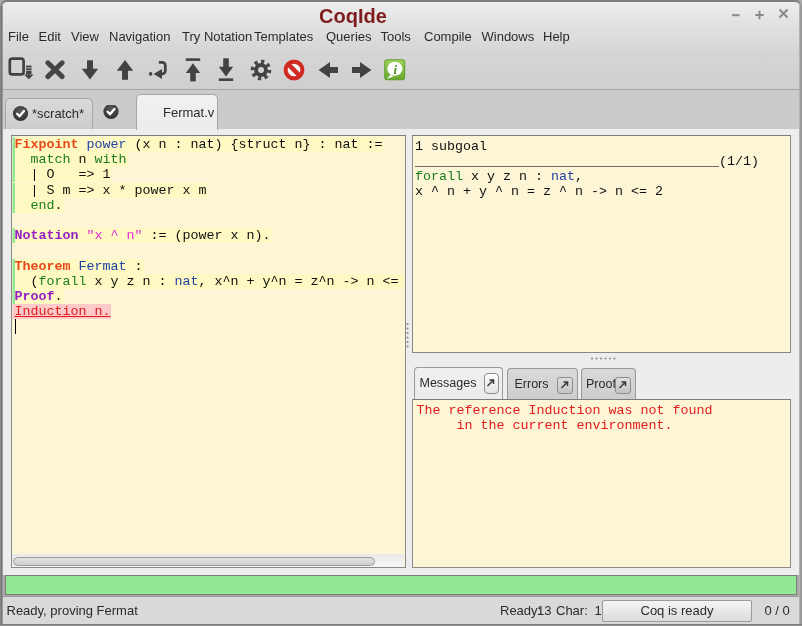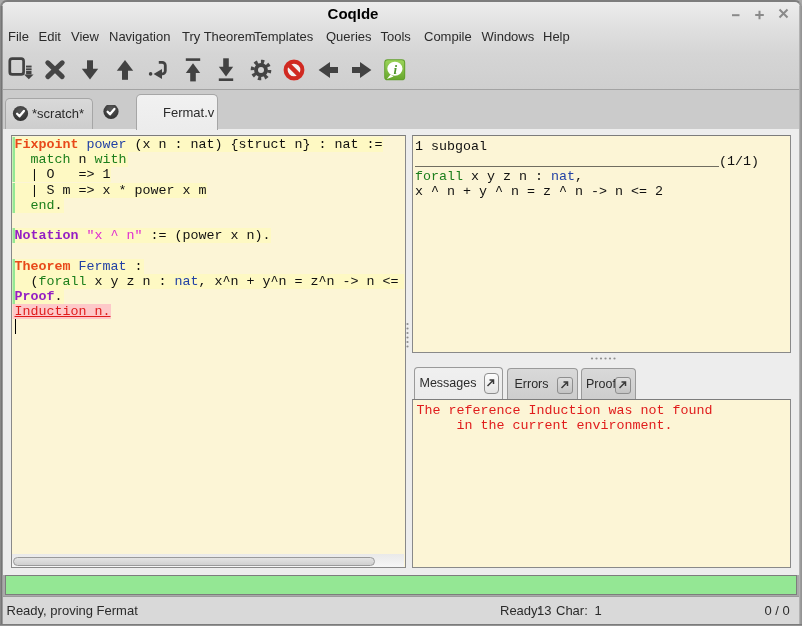--- a/index.html
+++ b/index.html
@@ -3,21 +3,21 @@
 <style>
 html,body{margin:0;padding:0;background:#a9a9a9;}
 body{width:802px;height:626px;position:relative;overflow:hidden;
   font-family:"Liberation Sans",sans-serif;-webkit-font-smoothing:antialiased;}
 .abs{position:absolute;}
 
 #chrome{left:2px;top:1px;width:798px;height:88px;
   background:linear-gradient(#ededed,#e0e0e0 30%,#d5d5d5 60%,#cfcfcf);
   border-radius:6px 6px 0 0;}
 #title{left:0;top:4.5px;width:706px;text-align:center;font-weight:bold;
-  font-size:15px;color:#000000;}
+  font-size:20px;color:#7f1d1d;}
 .menu{top:28.5px;font-size:13px;color:#2b2b2b;}
 #tabstrip{left:2px;top:89px;width:798px;height:40px;background:#cbcbcb;
   border-top:1px solid #a3a3a3;box-sizing:border-box;}
 #nbbg{left:2px;top:129px;width:798px;height:446px;background:#ededed;}
 
 .tab{box-sizing:border-box;border:1px solid #a6a6a6;border-bottom:none;
   border-radius:5px 5px 0 0;font-size:13px;color:#2b2b2b;}
 #tab1{left:5px;top:98px;width:88px;height:31px;
   background:linear-gradient(#d9d9d9,#cdcdcd);}
 #tab2{left:96px;top:94px;width:82px;height:36px;
@@ -95,21 +95,21 @@
   <path d="M12 11.2 H 19.5"></path>
   <path d="M39.5 6.8 V 15.3 M35.2 11 H 43.8"></path>
   <path d="M59.5 5.5 L 67.5 13.5 M67.5 5.5 L 59.5 13.5"></path>
  </g>
 </svg>
 
 <span class="abs menu" style="left:8px">File</span>
 <span class="abs menu" style="left:38.5px">Edit</span>
 <span class="abs menu" style="left:71px">View</span>
 <span class="abs menu" style="left:109px">Navigation</span>
-<span class="abs menu" style="left:182px">Try Theorem</span>
+<span class="abs menu" style="left:182px">Try Notation</span>
 <span class="abs menu" style="left:254px">Templates</span>
 <span class="abs menu" style="left:326px">Queries</span>
 <span class="abs menu" style="left:380.5px">Tools</span>
 <span class="abs menu" style="left:424px">Compile</span>
 <span class="abs menu" style="left:481.5px">Windows</span>
 <span class="abs menu" style="left:543px">Help</span>
 
 <svg class="abs" style="left:0;top:48px" width="420" height="42" viewBox="0 0 420 42">
  <g fill="#424242" stroke="none">
 
@@ -273,19 +273,20 @@
 in the current environment.</div>
   </div>
 <div class="abs" id="gbar"></div>
 <div class="abs" id="sline"></div>
 <div class="abs" id="status">
  <span class="abs st" style="left:4.5px">Ready, proving Fermat</span>
  <span class="abs st" style="left:498px">Ready:</span>
  <span class="abs st" style="left:535px">13</span>
  <span class="abs st" style="left:554px">Char:</span>
  <span class="abs st" style="left:592.5px">1</span>
+ <div class="abs" id="coqready">Coq is ready</div>
  <span class="abs st" style="left:762.5px">0 / 0</span>
 </div>
 
 <div class="abs frame" id="frT"></div>
 <div class="abs frame" id="frL"></div>
 <div class="abs frame" id="frR"></div>
 <div class="abs frame" id="frB"></div>
 
 </body></html>

